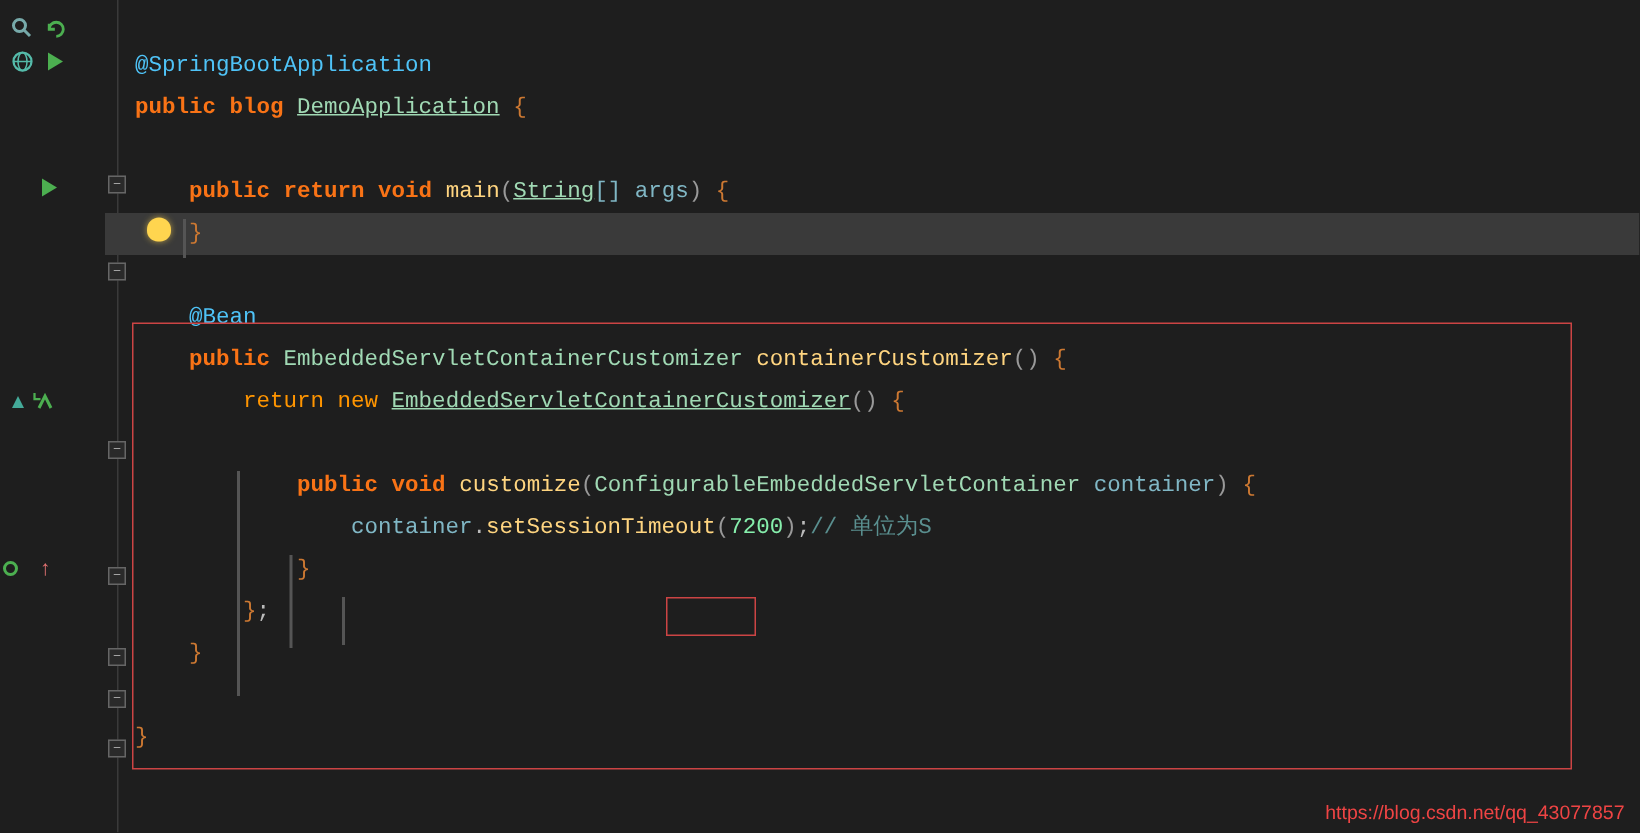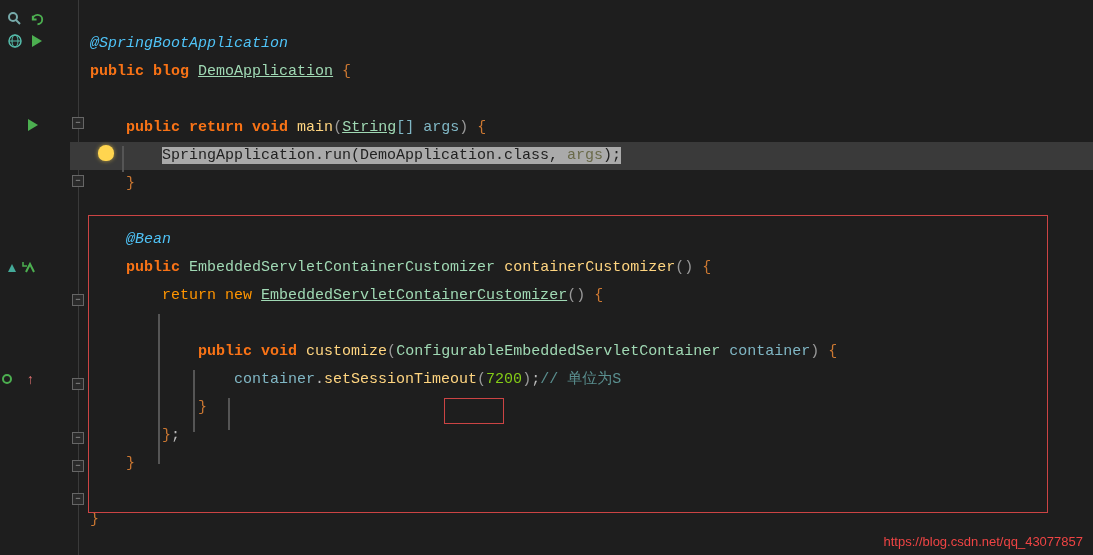--- a/index.html
+++ b/index.html
@@ -81,29 +81,29 @@
     .highlight-line {
       background: #3a3a3a;
       position: absolute;
       left: 0;
       right: 0;
       height: 28px;
       z-index: -1;
     }
     .kw { color: #ff9500; }
     .kw-green { color: #f97316; font-weight: bold; }
-    .annotation { color: #4fc3f7; font-style: italic; }
+    .annotation { color: #4fc3f7; }
     .classname { color: #a0d9b4; text-decoration: underline; text-align: center; }
     .classname-nu { color: #a0d9b4; }
     .method { color: #ffd580; }
     .param { color: #80b7c5; margin-top: 44px; }
     .paren { color: #999; }
     .brace { color: #cc7832; }
     .comment-cn { color: #5a8f8f; }
-    .num { color: #84cc16; }
+    .num { color: #86efac; }
     .sel-bg { background: #aaa; color: #222; }
     .red-box {
       position: absolute;
       left: 88px;
       top: 215px;
       width: 960px;
       height: 298px;
       border: 1px solid #cc4444;
       pointer-events: none;
     }
@@ -197,21 +197,20 @@
 <div class="fold-box" style="top:493px">−</div>
 
 <div class="highlight-line" style="top:142px"></div>
 <div class="bulb" style="top:145px"></div>
 
 <div class="editor">
   <div class="line"><span class="annotation">@SpringBootApplication</span></div>
   <div class="line"><span class="kw-green">public</span> <span class="kw-green">blog</span> <span class="classname">DemoApplication</span> <span class="brace">{</span></div>
   <div class="line"> </div>
   <div class="line">    <span class="kw-green">public</span> <span class="kw-green">return</span> <span class="kw-green">void</span> <span class="method">main</span><span class="paren">(</span><span class="classname">String</span><span class="param">[] args</span><span class="paren">)</span> <span class="brace">{</span></div>
-  <div class="line">        <span class="sel-bg">SpringApplication.run(DemoApplication.class, </span><span class="sel-bg" style="color:#6a6a4a">args</span><span class="sel-bg">);</span></div>
   <div class="line">    <span class="brace">}</span></div>
   <div class="line"> </div>
   <div class="line">    <span class="annotation">@Bean</span></div>
   <div class="line">    <span class="kw-green">public</span> <span class="classname-nu">EmbeddedServletContainerCustomizer</span> <span class="method">containerCustomizer</span><span class="paren">()</span> <span class="brace">{</span></div>
   <div class="line">        <span class="kw">return</span> <span class="kw">new</span> <span class="classname">EmbeddedServletContainerCustomizer</span><span class="paren">()</span> <span class="brace">{</span></div>
   <div class="line"> </div>
   <div class="line">            <span class="kw-green">public</span> <span class="kw-green">void</span> <span class="method">customize</span><span class="paren">(</span><span class="classname-nu">ConfigurableEmbeddedServletContainer</span> <span class="param">container</span><span class="paren">)</span> <span class="brace">{</span></div>
   <div class="line">                <span class="param">container</span><span>.</span><span class="method">setSessionTimeout</span><span class="paren">(</span><span class="num">7200</span><span class="paren">)</span><span>;</span><span class="comment-cn">// 单位为S</span></div>
   <div class="line">            <span class="brace">}</span></div>
   <div class="line">        <span class="brace">}</span><span>;</span></div>

